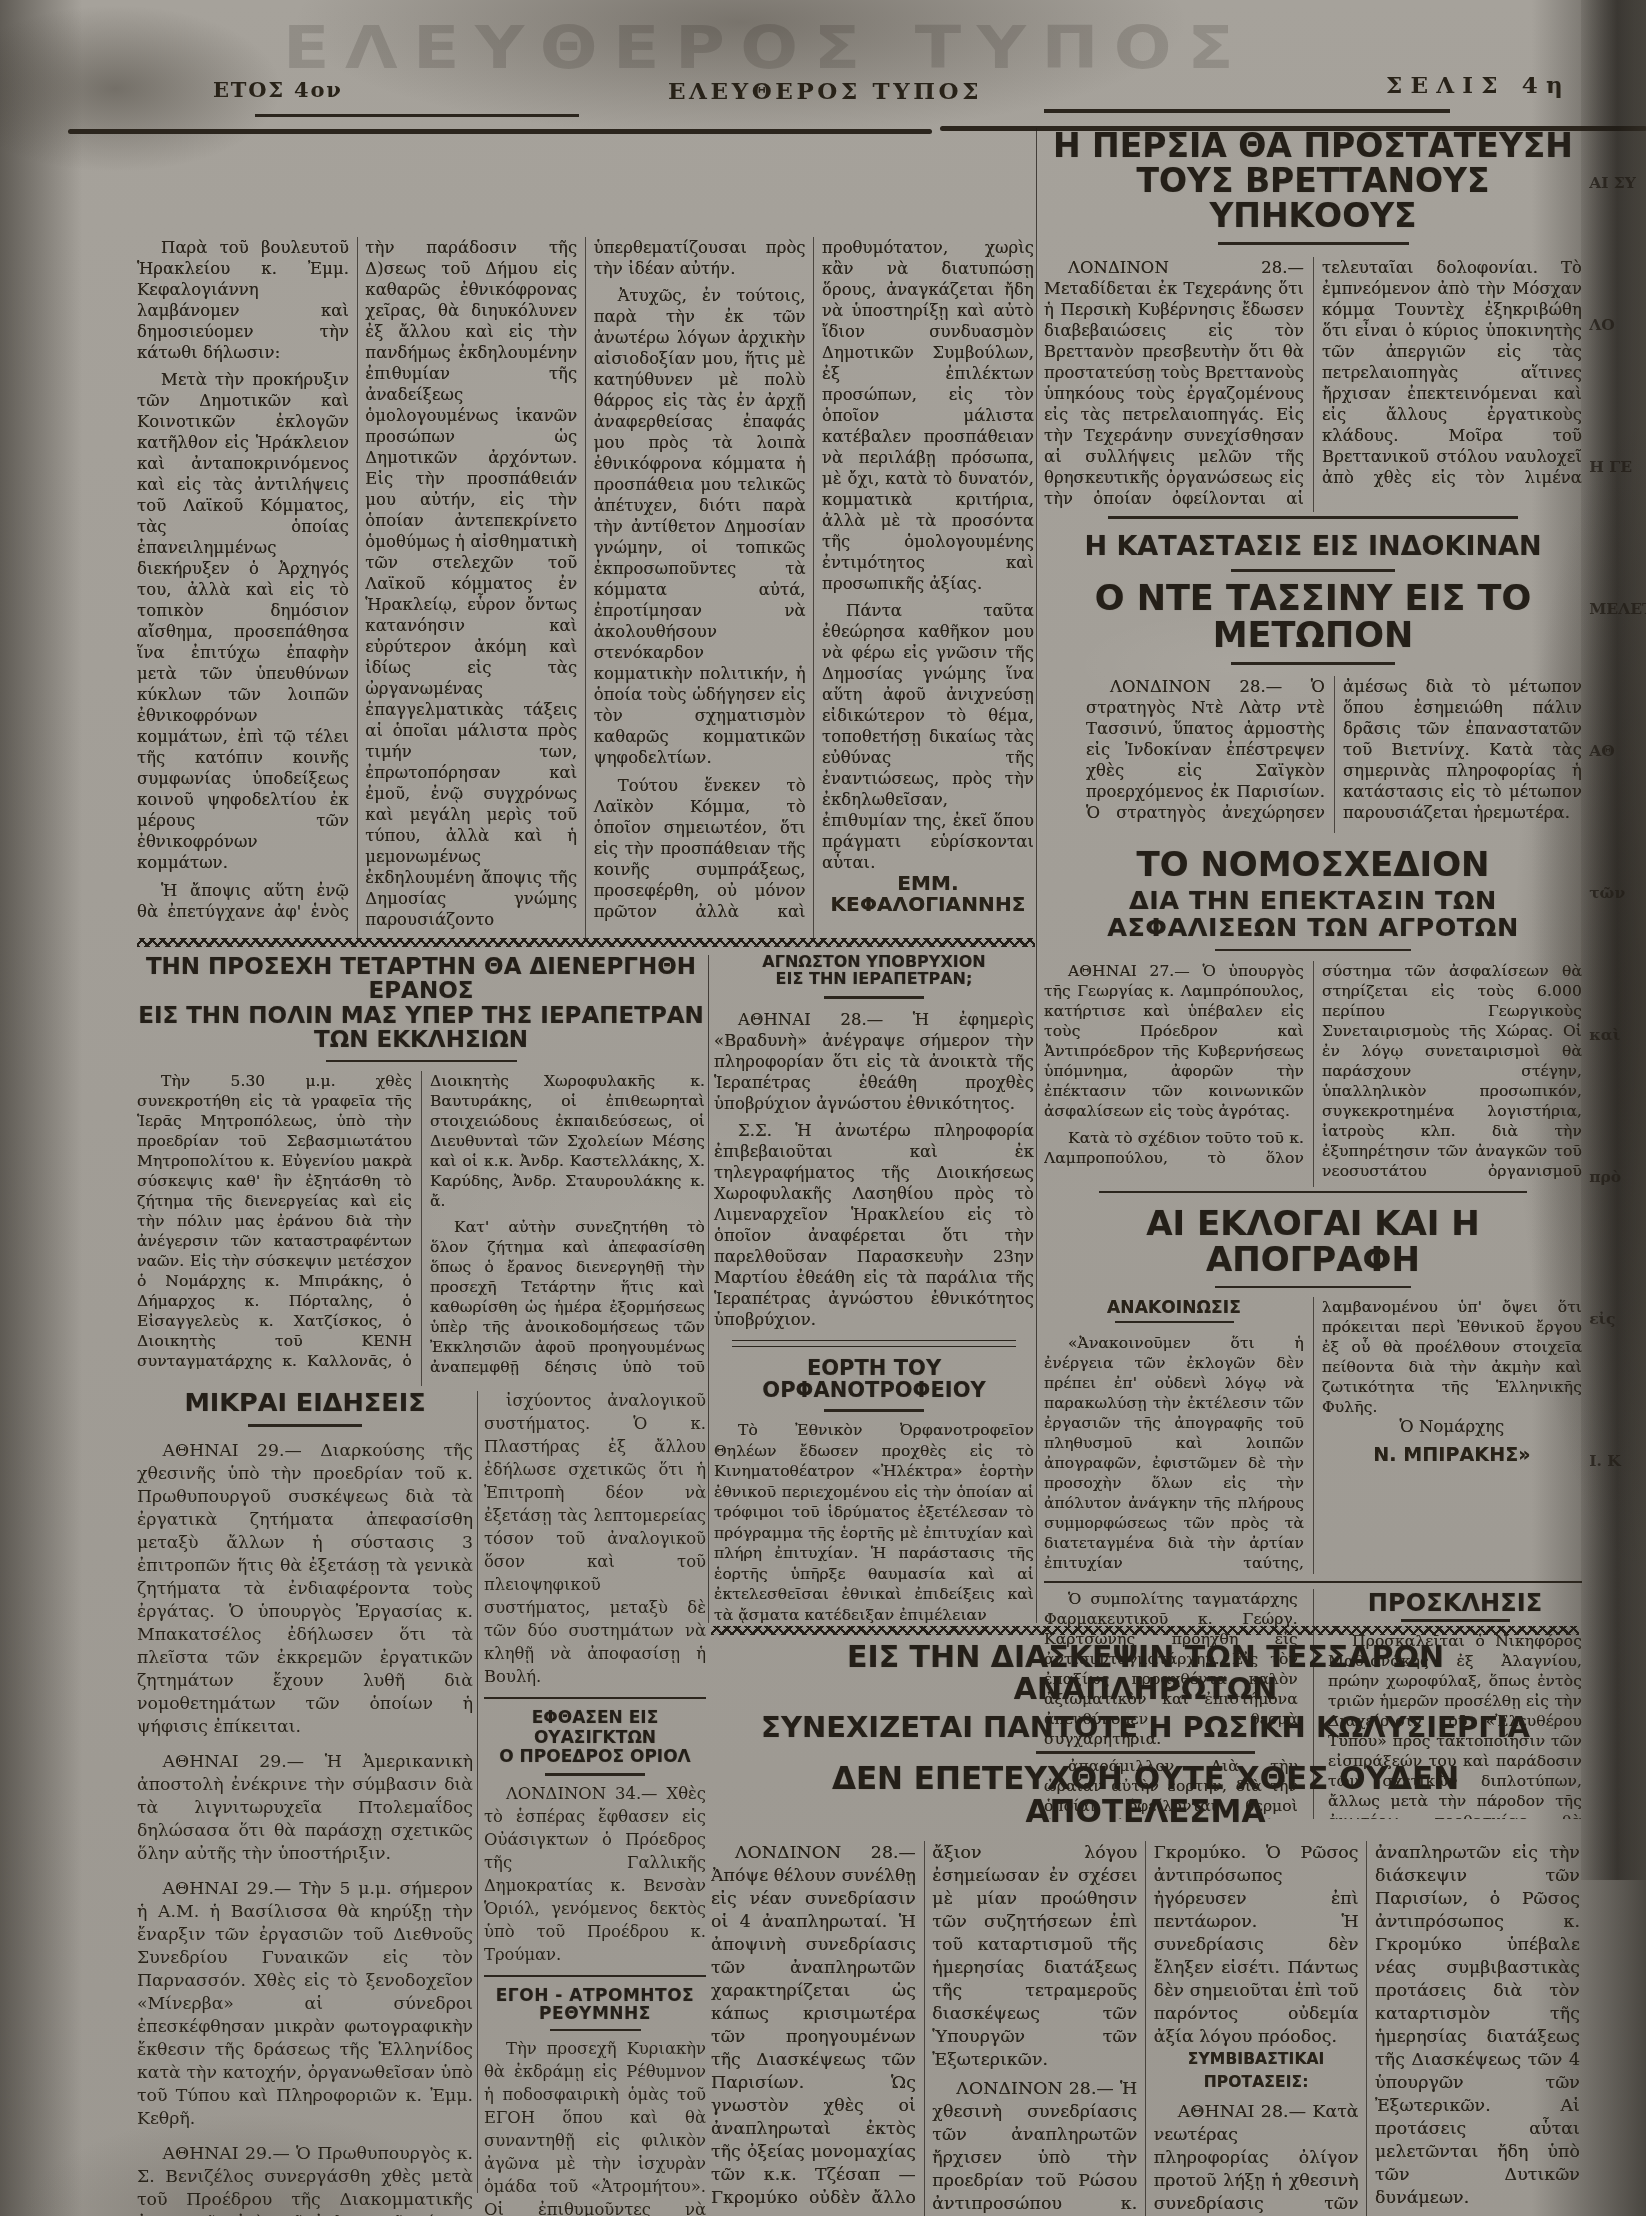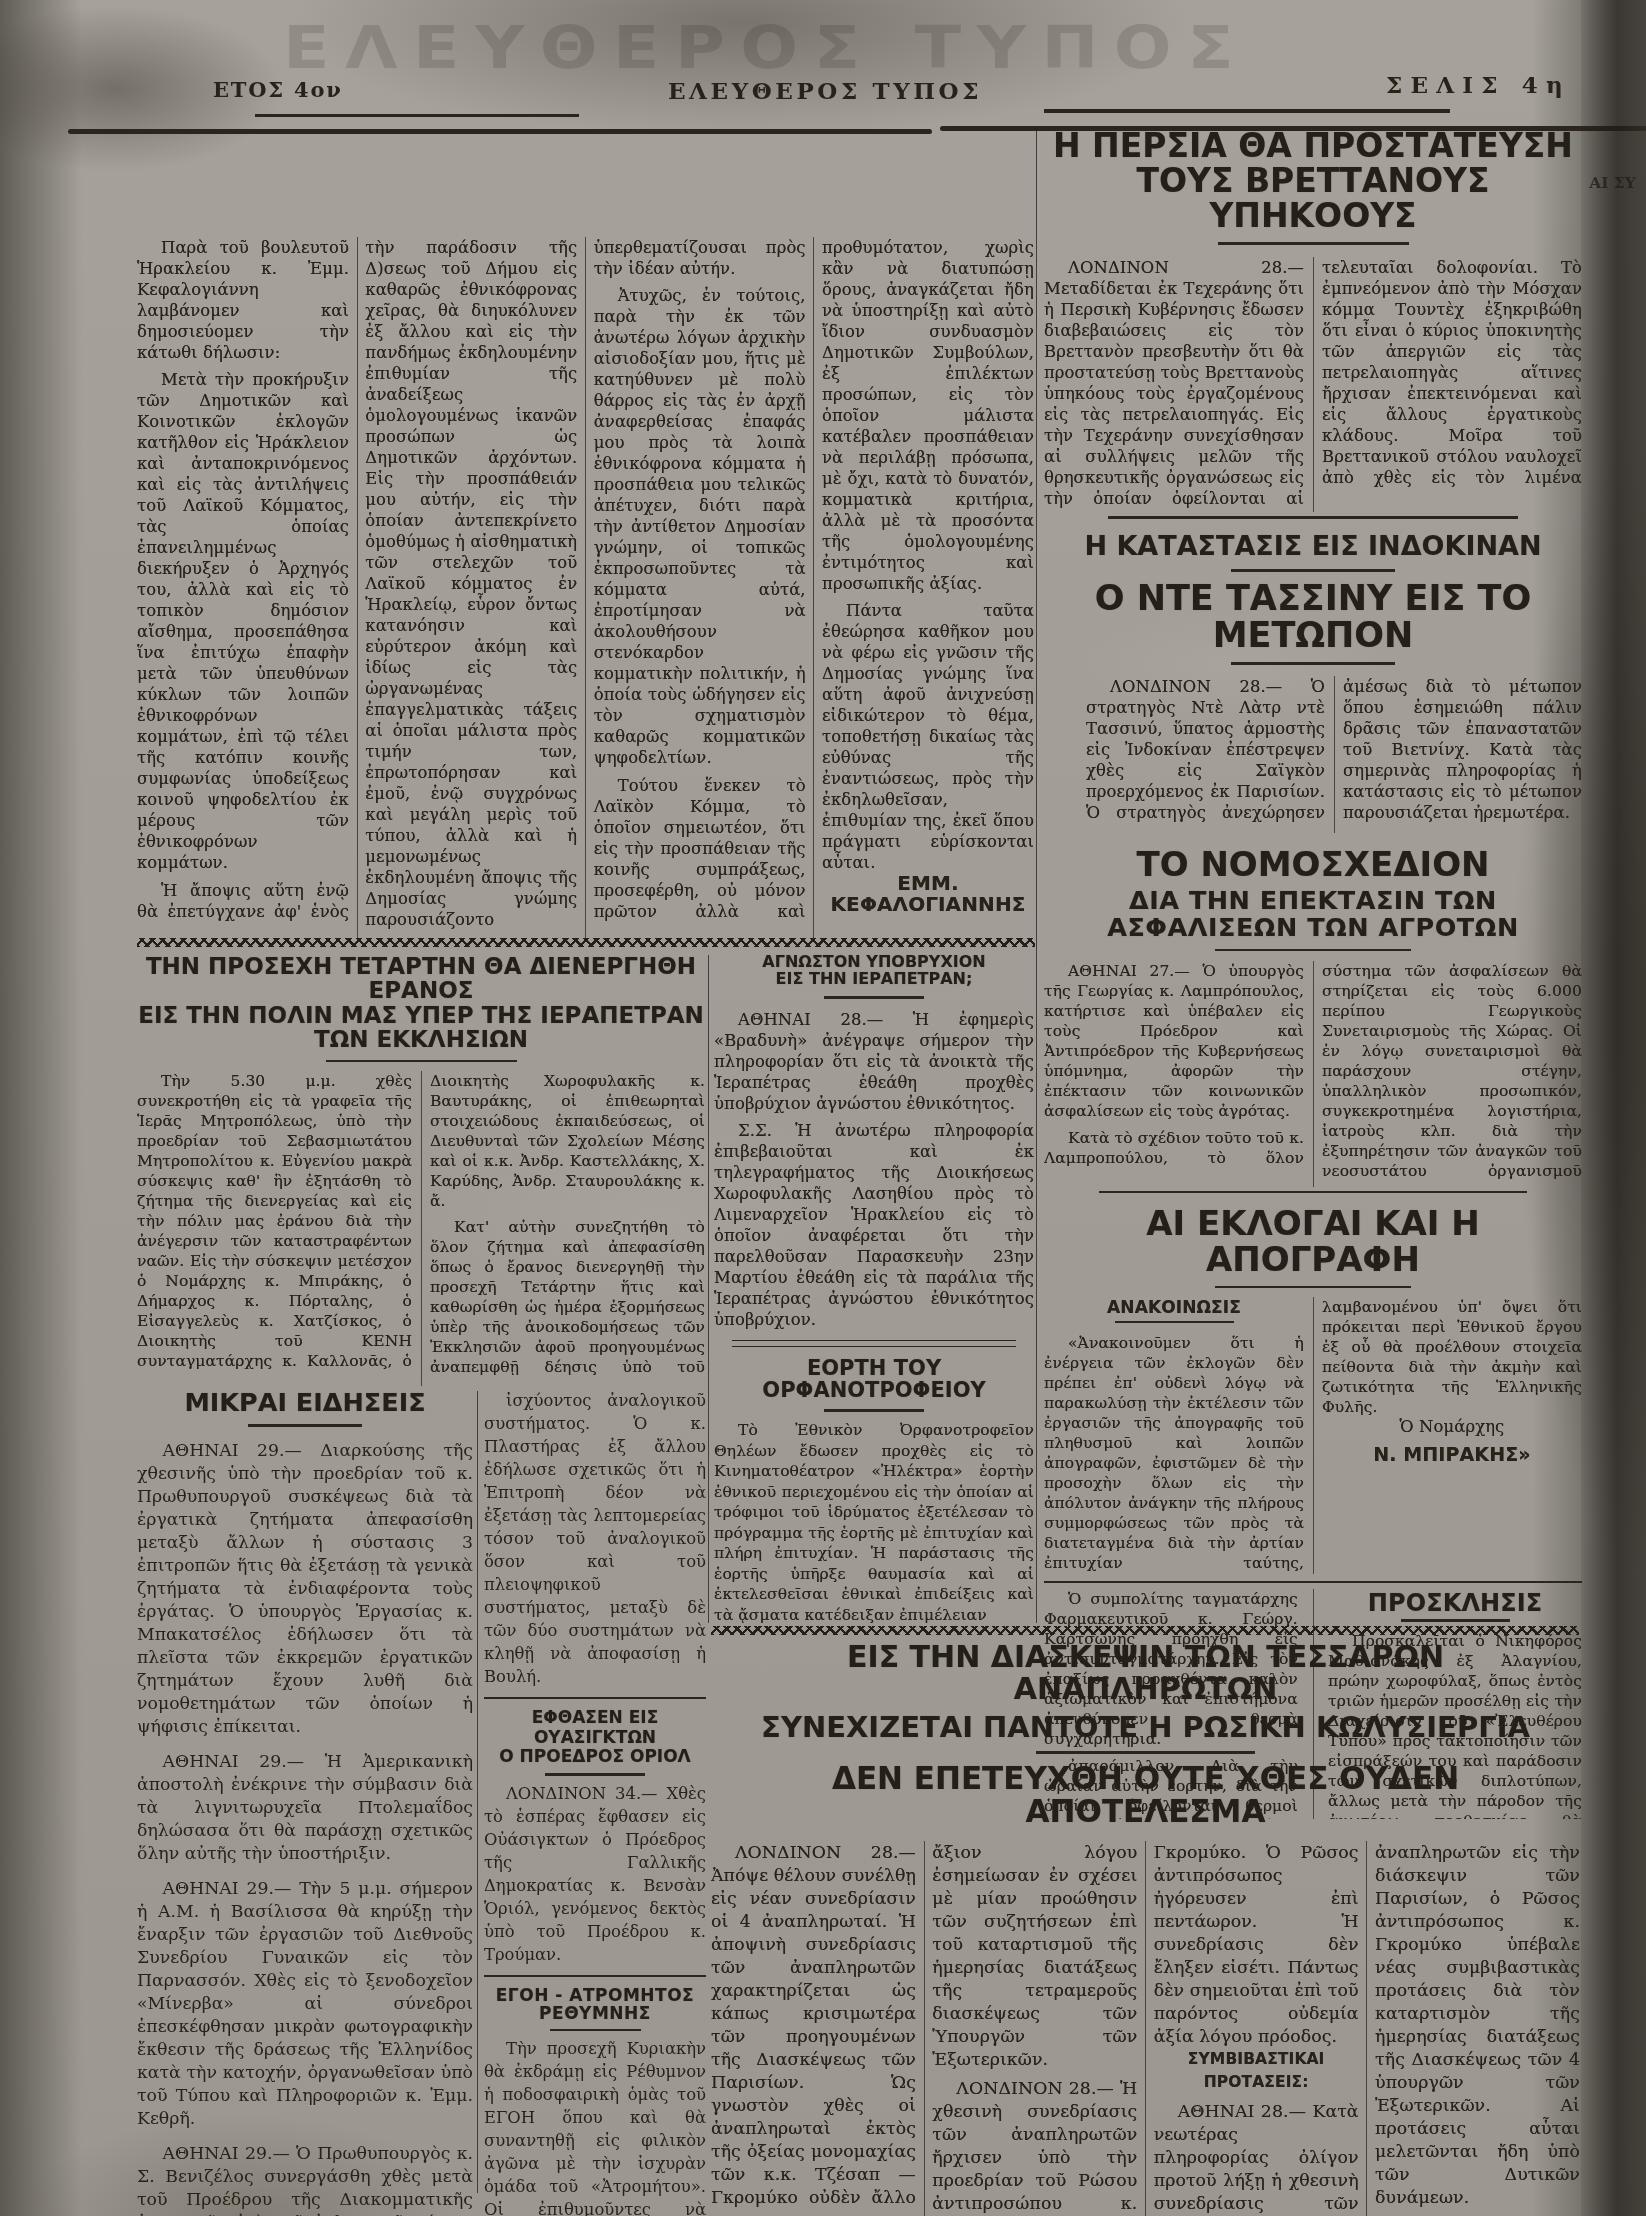--- a/index.html
+++ b/index.html
@@ -96,23 +96,23 @@
   .midleft p{margin:0 0 6.4px 0;text-indent:22px;}
   .midleft .mrule{height:2.3px;background:#2b251d;margin:9px 0;}
   .oriol-h{font-size:17px;line-height:1.15;}
   .egoh-h{font-size:17px;letter-spacing:0.5px;}
   .conf{position:absolute;left:711px;top:1623px;width:869px;}
   .conf .ch1{font-size:30px;margin-top:18px;}
   .conf .ch2{font-size:29px;margin-top:7.3px;}
   .conf .short-rule{width:219px;}
   .conf .ch3{font-size:31px;margin-top:2.7px;}
   .conf-body{height:387px;margin-top:13.7px;font-size:17.3px;line-height:23px;}
-  .edge{position:absolute;right:0;top:0;width:66px;height:2216px;
+  .edge{position:absolute;right:0;top:0;width:66px;height:1880px;
     background:linear-gradient(90deg, rgba(30,26,21,.1), rgba(25,22,18,.55) 55%, rgba(60,56,48,.35));
-    display:flex;gap:123px;padding-top:173px;box-sizing:border-box;overflow:hidden;}
+    display:flex;flex-direction:column;gap:123px;padding-top:173px;box-sizing:border-box;overflow:hidden;}
   .edge span{font-size:15.5px;font-weight:bold;color:rgba(35,30,24,.8);padding-left:8.2px;white-space:nowrap;}
 </style>
 </head>
 <body>
 
 <div class="page">
 
   <div class="ghost">ΕΛΕΥΘΕΡΟΣ ΤΥΠΟΣ</div>
 
   <div class="mast-year">ΕΤΟΣ 4ον</div>

